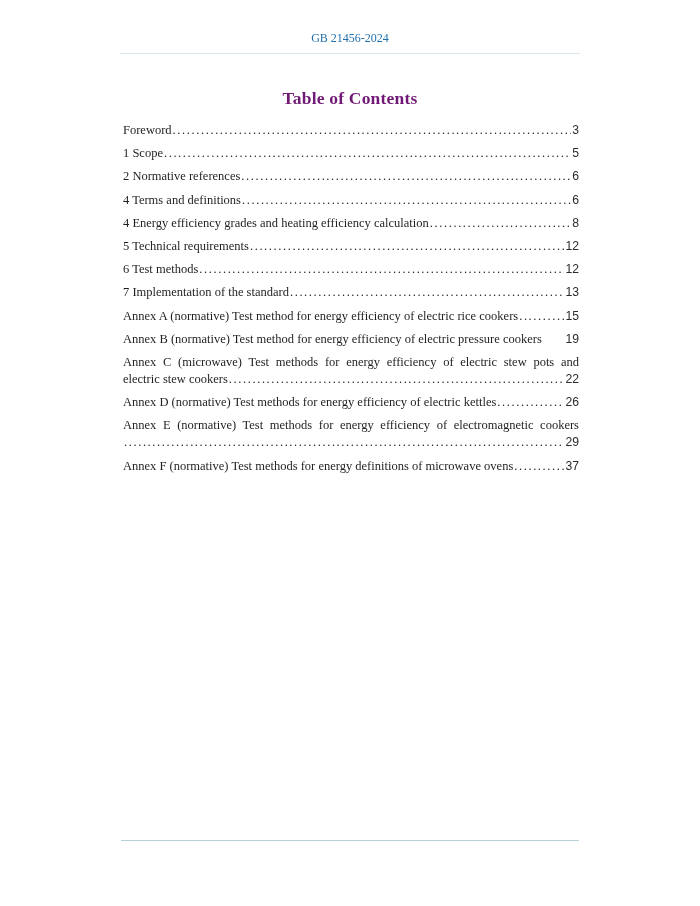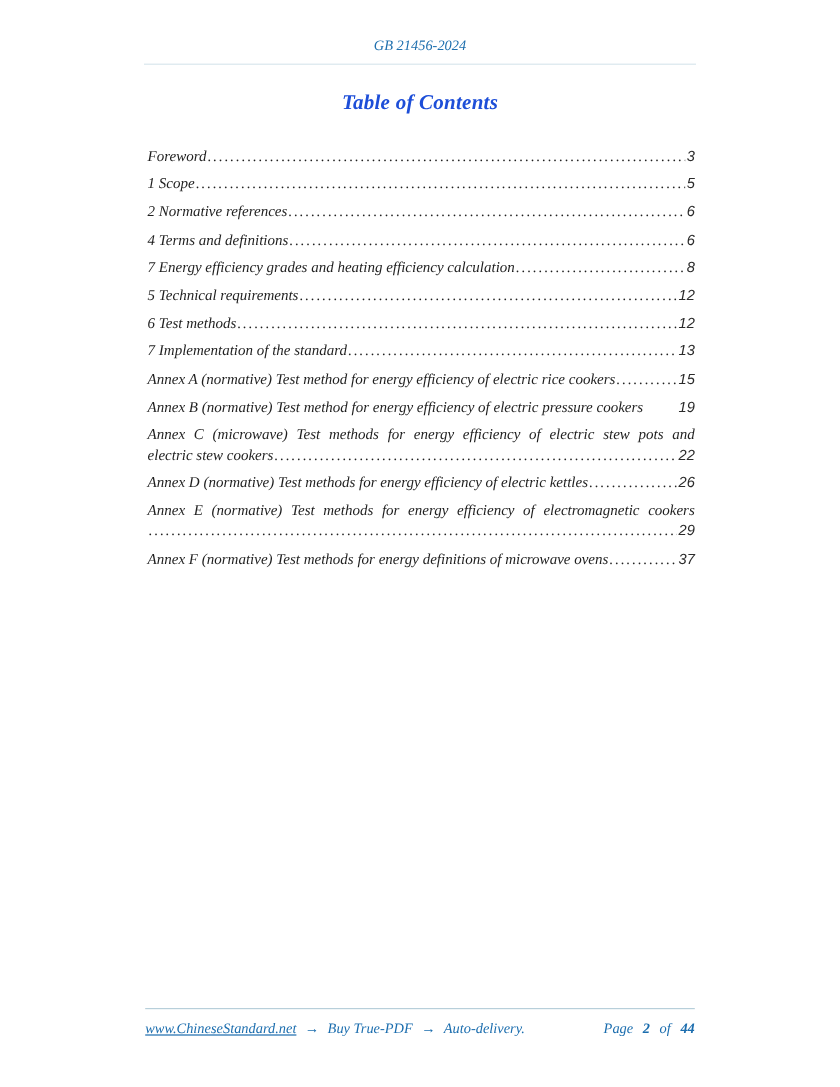--- a/index.html
+++ b/index.html
@@ -4,21 +4,20 @@
 <style>
   html, body { margin: 0; padding: 0; background: #ffffff; }
   .page {
     position: relative;
     width: 700px;
     height: 906px;
     background: #ffffff;
     font-family: "Liberation Serif", serif;
     color: #1f1f1f;
     overflow: hidden;
-    font-style: italic;
   }
   
   .header { position: absolute; top: 0; left: 0; right: 0; }
   .doc-number {
     text-align: center;
     padding-top: 31px;
     font-size: 12px;
     line-height: 14px;
     color: #1e6fae;
   }
@@ -26,25 +25,25 @@
     margin: 8px 120px 0 120px;
     border-top: 1px solid #d9e7ed;
     height: 0;
   }
   
   .title {
     position: absolute;
     top: 75px;
     left: 0;
     right: 0;
-    margin: 0;
+    margin: 13px;
     text-align: center;
     font-size: 17.5px;
     font-weight: bold;
-    color: #1d4ed8;
+    color: #701a75;
     letter-spacing: 0.2px;
   }
   
   .toc {
     position: absolute;
     top: 122px;
     left: 123px;
     right: 121px;
   }
   .toc-row {
@@ -133,21 +132,21 @@
       </div>
       <div class="toc-row">
         <div class="toc-line">
           <span class="toc-text">4 Terms and definitions</span>
           <span class="dots"></span>
           <span class="pagenum">6</span>
         </div>
       </div>
       <div class="toc-row">
         <div class="toc-line">
-          <span class="toc-text">7 Energy efficiency grades and heating efficiency calculation</span>
+          <span class="toc-text">4 Energy efficiency grades and heating efficiency calculation</span>
           <span class="dots"></span>
           <span class="pagenum">8</span>
         </div>
       </div>
       <div class="toc-row">
         <div class="toc-line">
           <span class="toc-text">5 Technical requirements</span>
           <span class="dots"></span>
           <span class="pagenum">12</span>
         </div>
@@ -207,30 +206,15 @@
         <div class="toc-line">
           <span class="toc-text">Annex F (normative) Test methods for energy definitions of microwave ovens</span>
           <span class="dots"></span>
           <span class="pagenum">37</span>
         </div>
       </div>
     </div>
 
   <div class="footer">
     <div class="footer-rule"></div>
-    <div class="footer-row">
-      <div class="footer-left">
-        <a>www.ChineseStandard.net</a>
-        <span class="arrow">→</span>
-        <span>Buy True-PDF</span>
-        <span class="arrow">→</span>
-        <span>Auto-delivery.</span>
-      </div>
-      <div class="footer-right">
-        <span style="margin-left:0">Page</span>
-        <span class="num">2</span>
-        <span>of</span>
-        <span class="num">44</span>
-      </div>
-    </div>
   </div>
 
 </div>
 
 </body></html>

